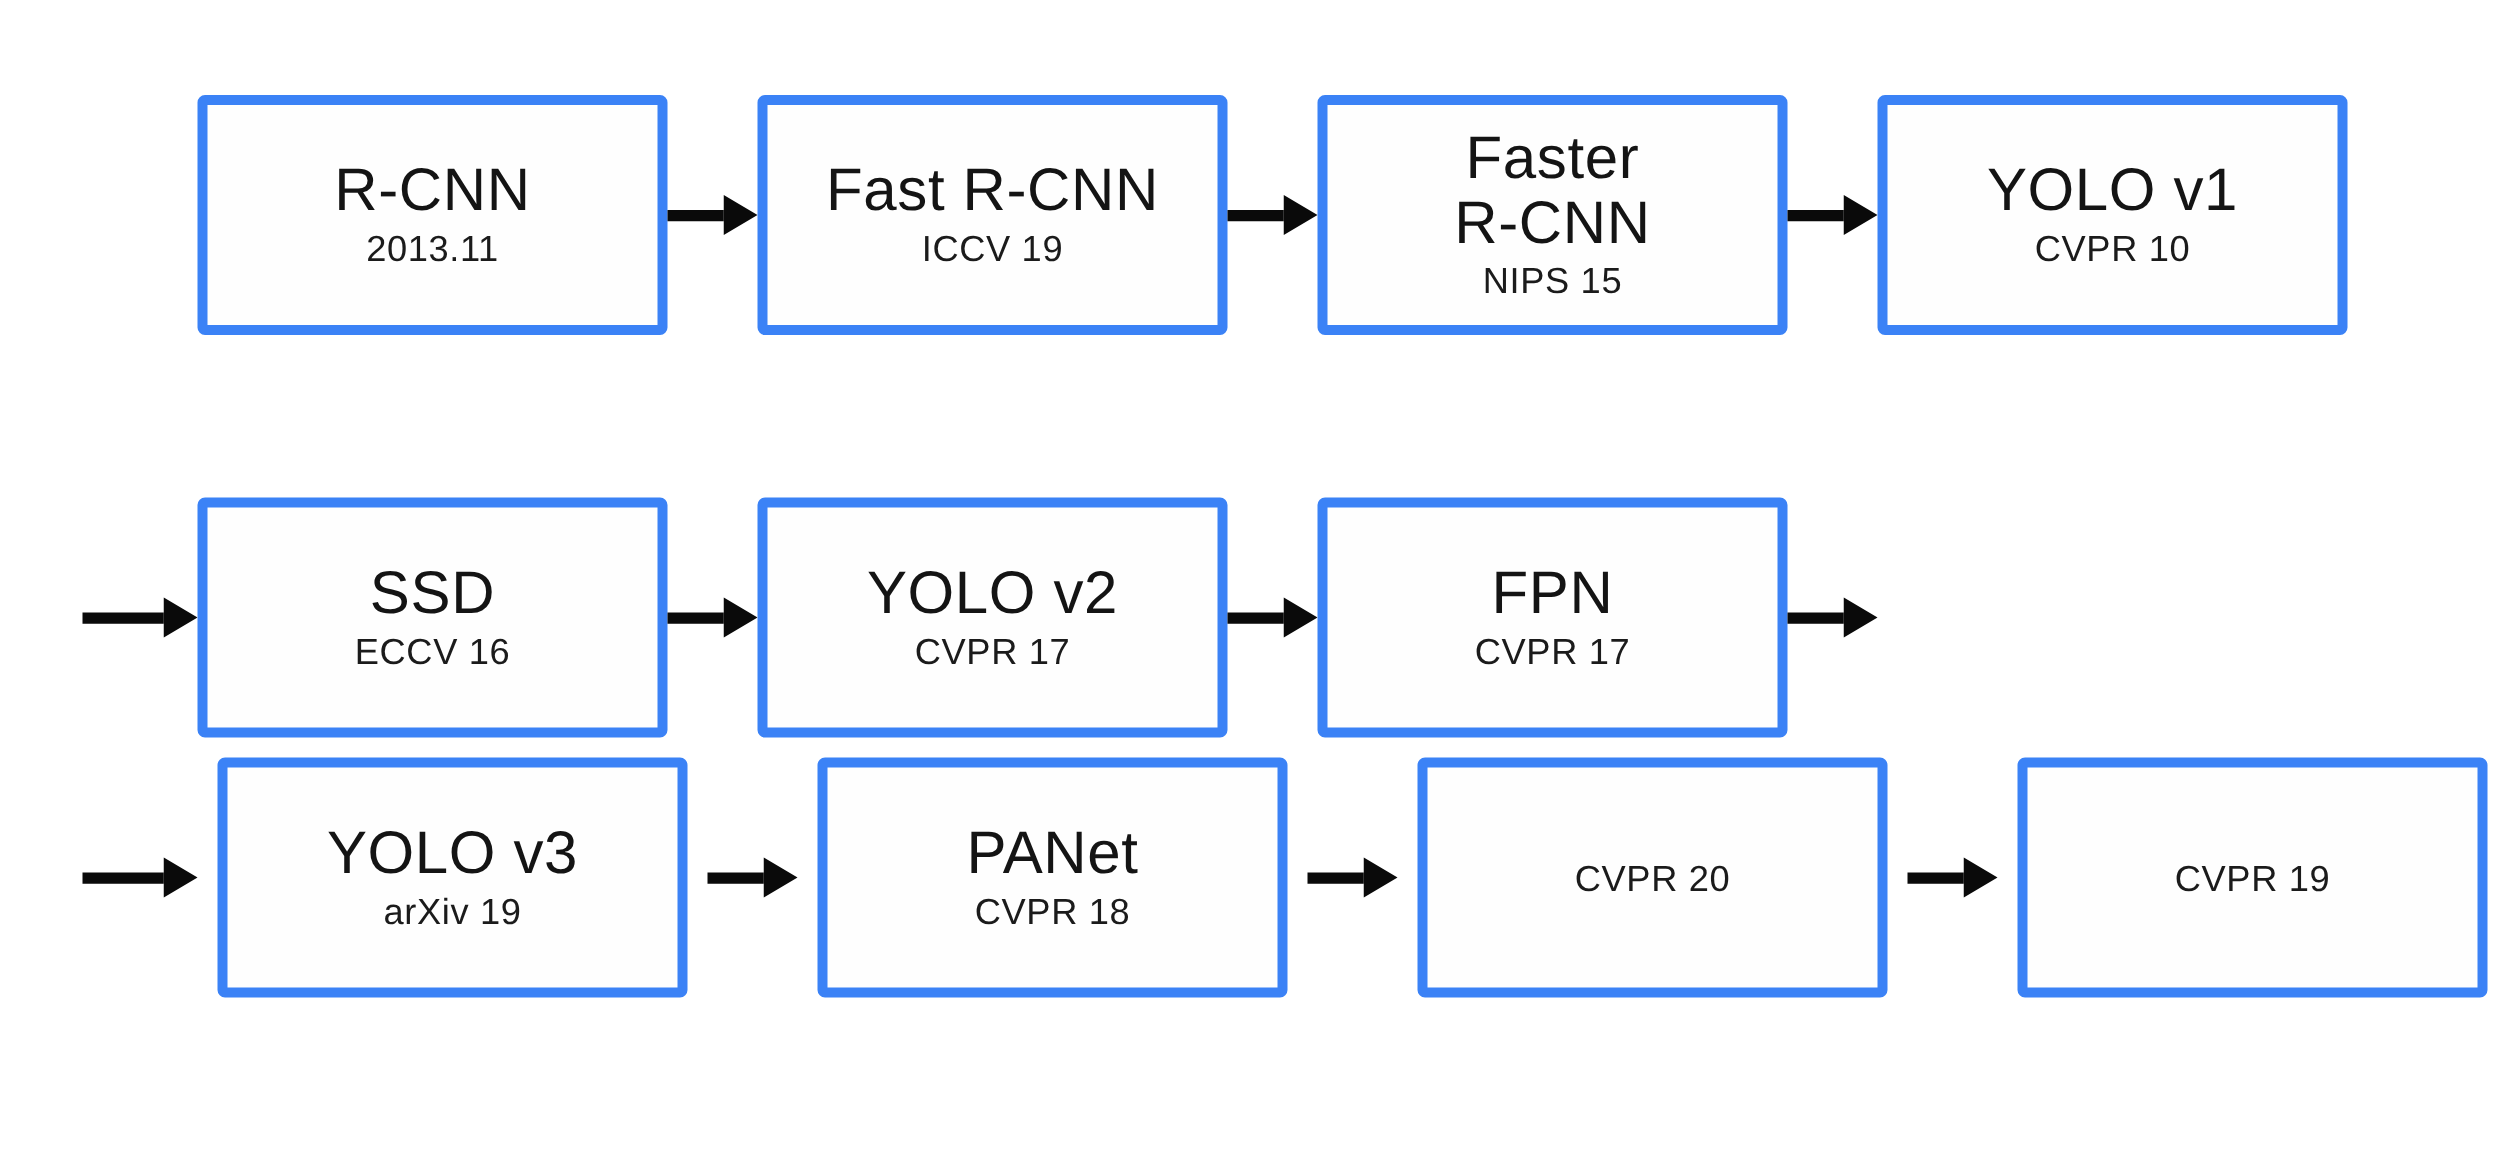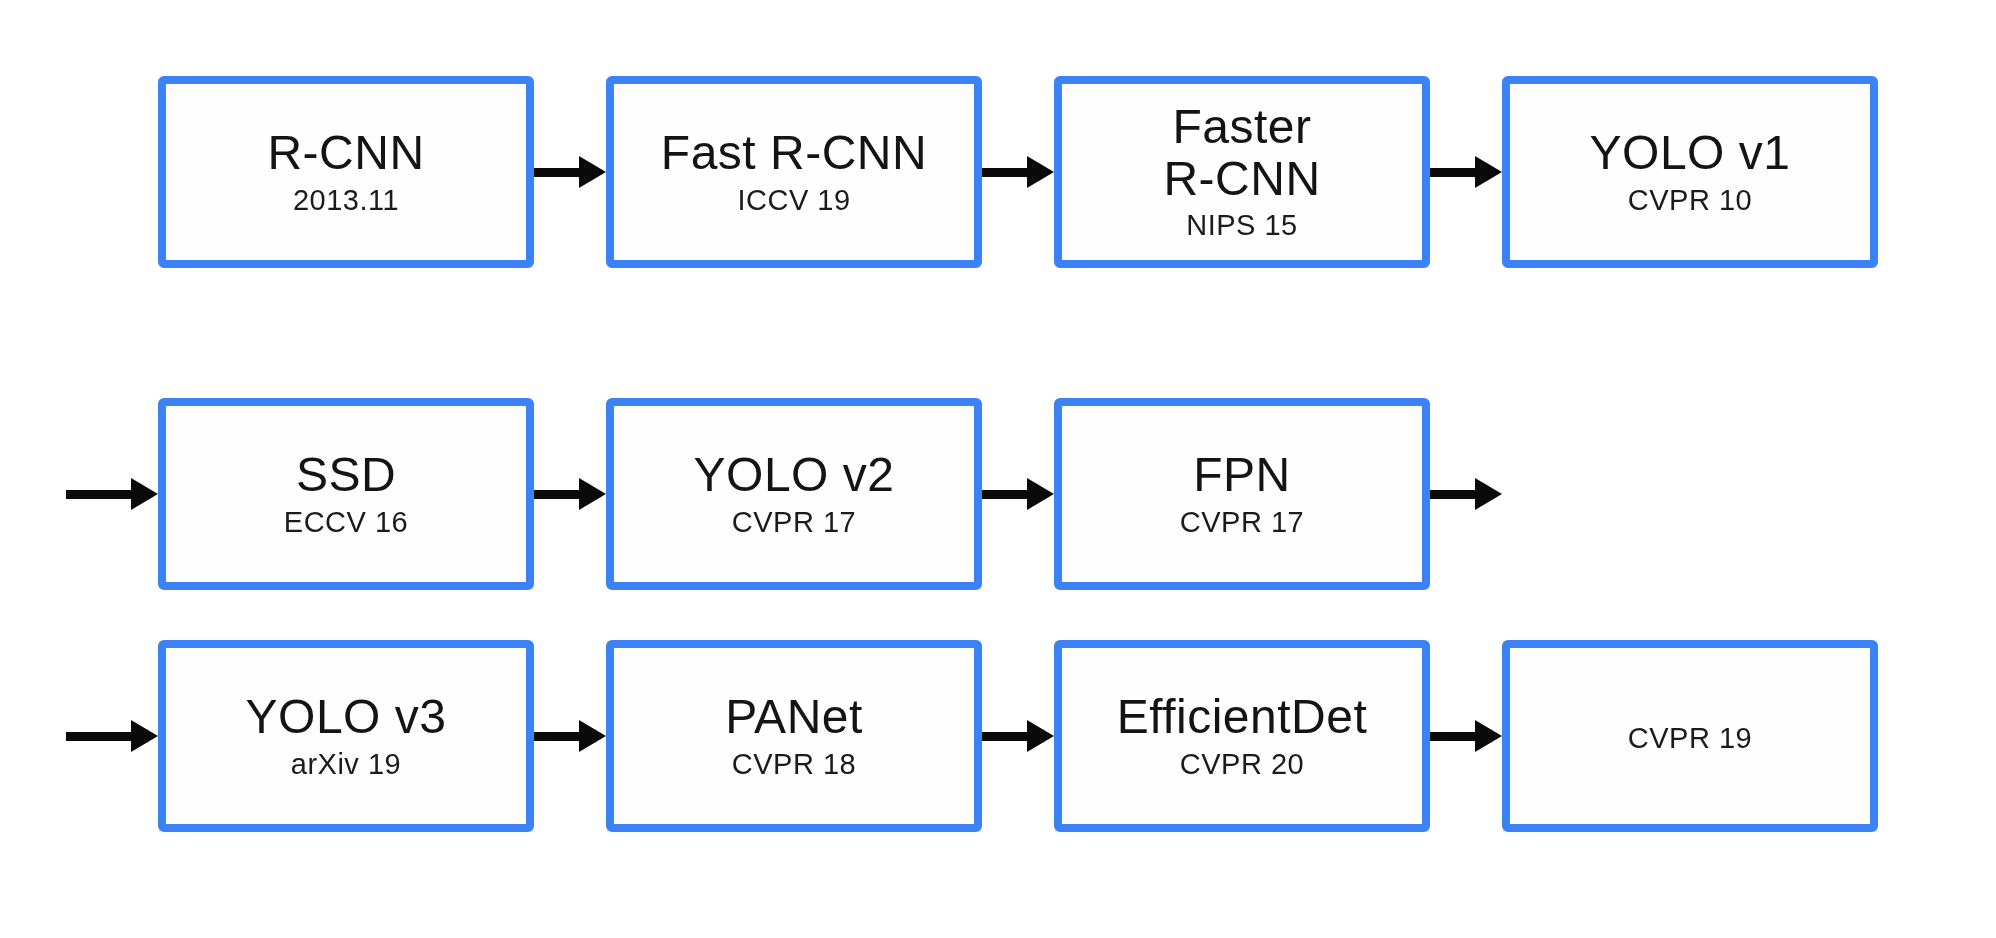--- a/index.html
+++ b/index.html
@@ -17,21 +17,21 @@
   }
   .row {
     position: absolute;
     left: 66px;
     height: 192px;
     display: flex;
     align-items: center;
   }
   .row-1 { top: 76px; }
   .row-2 { top: 354px; margin-top: 44px; }
-  .row-3 { top: 640px; }
+  .row-3 { top: 606px; gap: 16px; }
 
   .node {
     box-sizing: border-box;
     width: 376px;
     height: 192px;
     border: 8px solid #3b82f6;
     border-radius: 6px;
     background: #fefefe;
     display: flex;
     flex-direction: column;
@@ -167,21 +167,20 @@
     </div>
     <div class="node">
       <div class="title">PANet</div>
       <div class="venue">CVPR 18</div>
     </div>
     <div class="connector">
       <div class="arrow-line"></div>
       <div class="arrow-head"></div>
     </div>
     <div class="node">
-      <div class="title">EfficientDet</div>
       <div class="venue">CVPR 20</div>
     </div>
     <div class="connector">
       <div class="arrow-line"></div>
       <div class="arrow-head"></div>
     </div>
     <div class="node">
       <div class="venue">CVPR 19</div>
     </div>
   </div>

